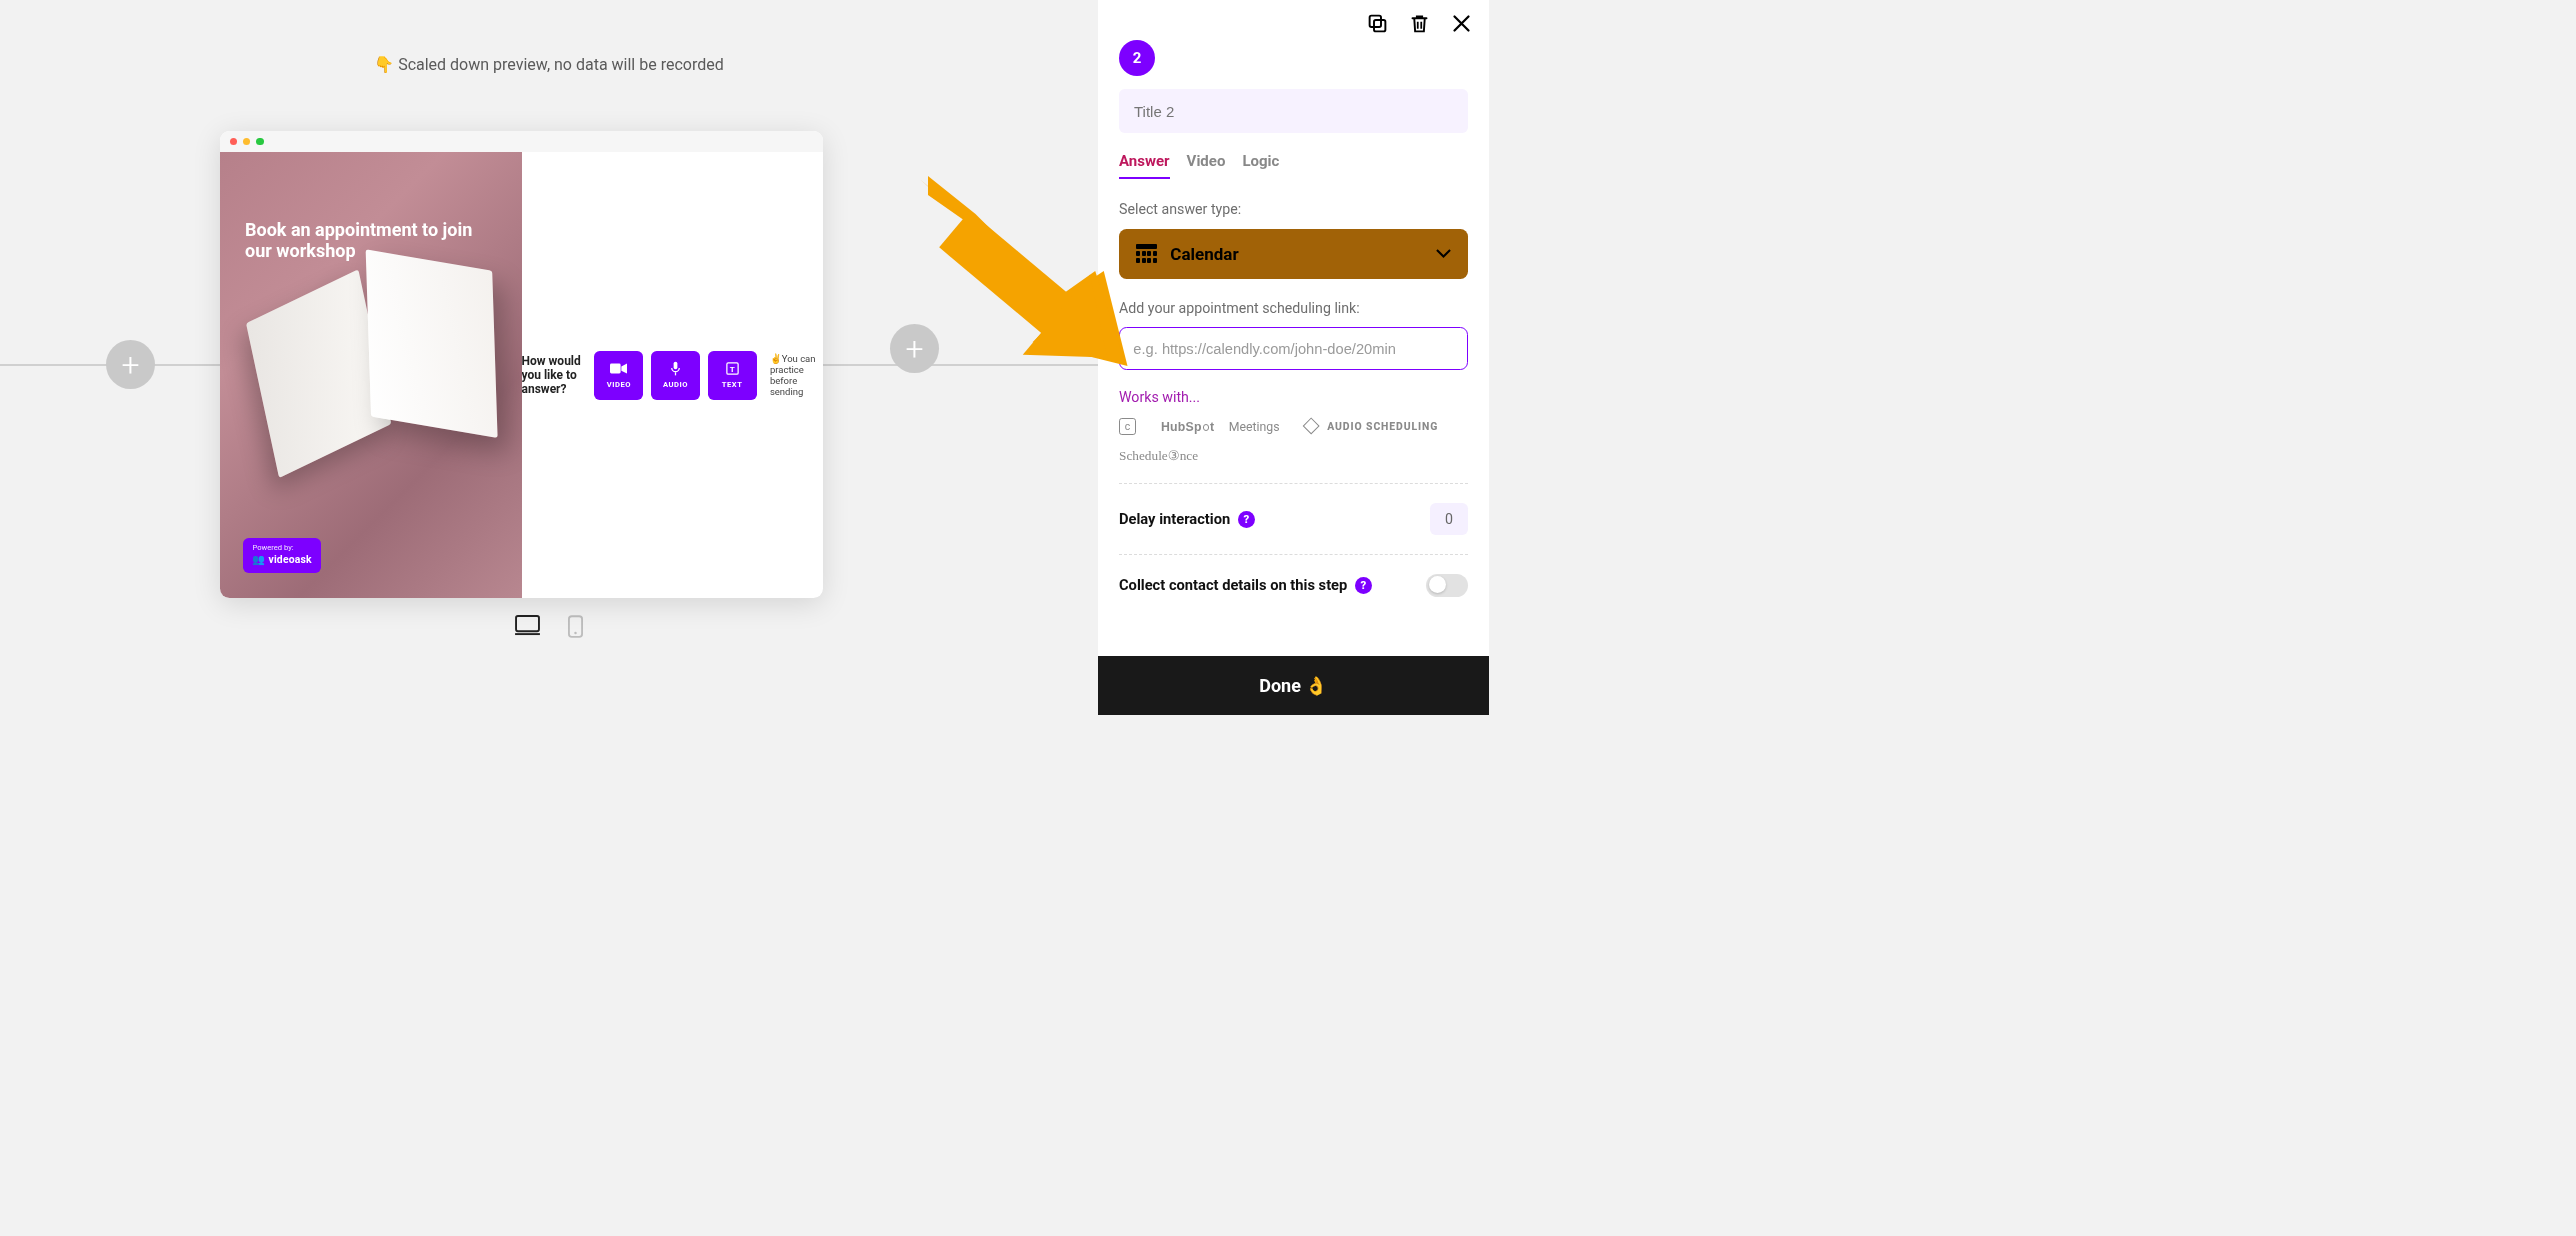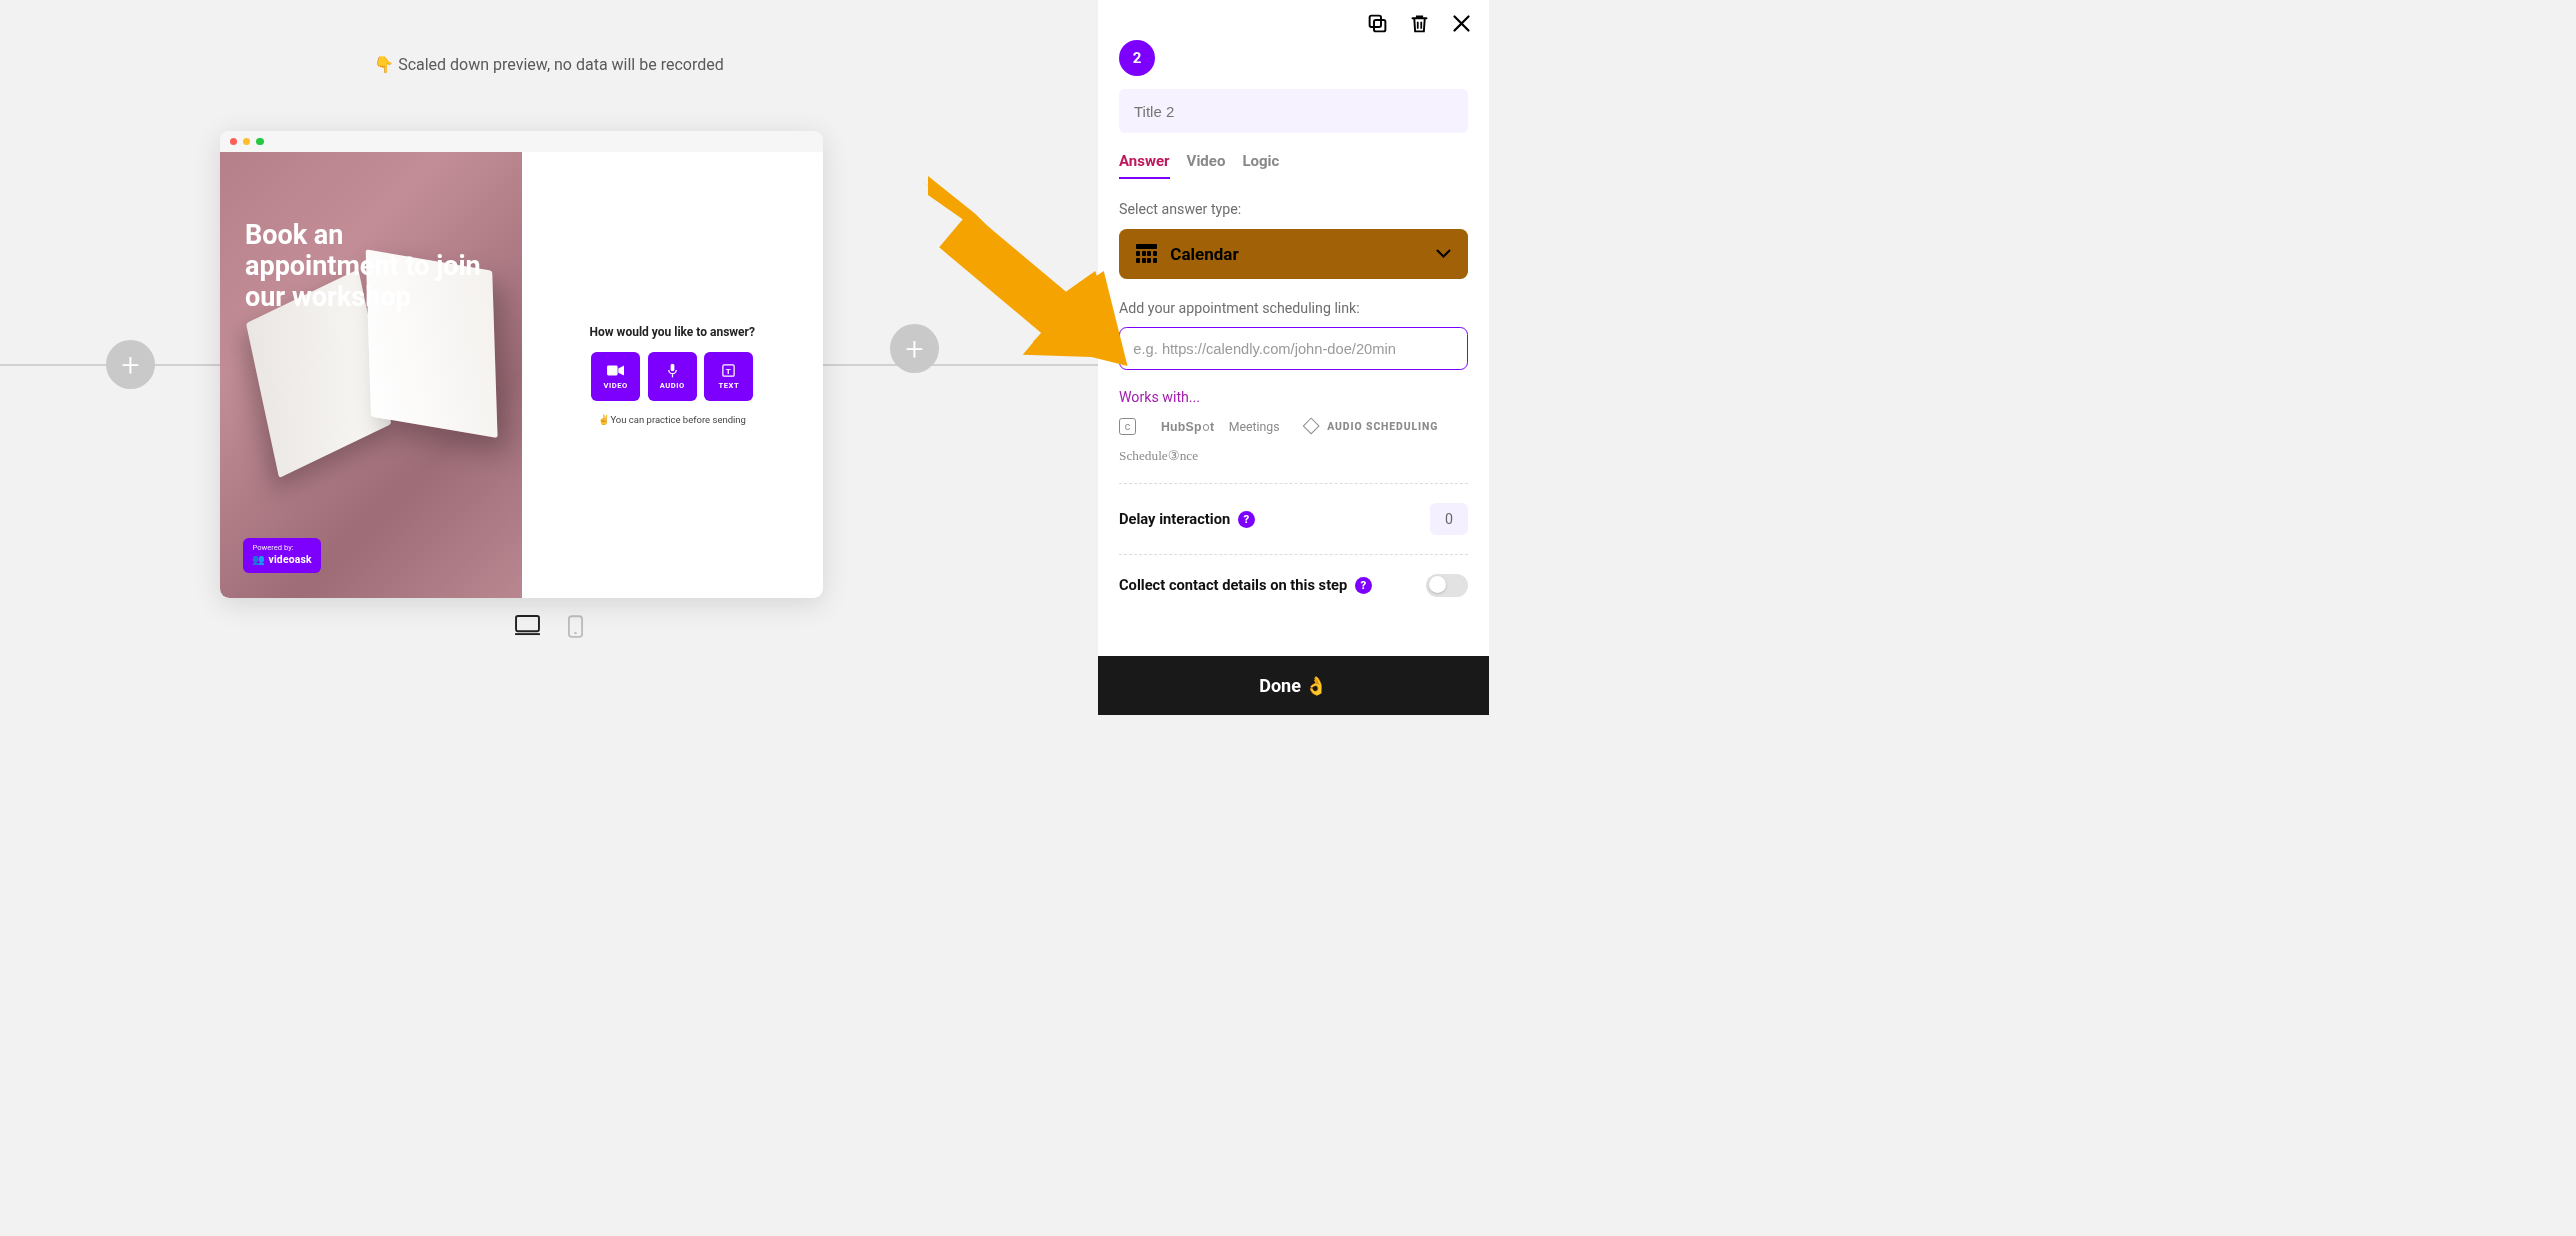--- a/index.html
+++ b/index.html
@@ -117,21 +117,21 @@
     transform: skewY(12deg) rotate(6deg);
     box-shadow: 9.5px 13.3px 26.6px rgba(0,0,0,0.25);
     border-radius: 2.8px;
   }
   .hero-text {
     position: absolute;
     top: 68px;
     left: 25px;
     right: 19px;
     color: #fff;
-    font-size: 27px;
+    font-size: 18px;
     font-weight: 700;
     line-height: 1.15;
     z-index: 2;
   }
   .powered {
     position: absolute;
     bottom: 25px;
     left: 23px;
     background: #7d00ff;
     color: #fff;
@@ -139,21 +139,21 @@
     padding: 4.7px 9.5px 6.6px 9.5px;
     border-radius: 5.7px;
   }
   .powered .lbl { font-size: 7.6px; display: block; margin-bottom: 1.9px; opacity: 0.9; }
   .powered .brand { font-weight: 700; font-size: 10.4px; letter-spacing: 0.2px; }
   .powered .brand::before { content: "👥 "; }
 
   .frame-right {
     width: 50%;
     display: flex;
-    flex-direction: column;
+    flex-direction: row;
     align-items: center;
     justify-content: center;
     gap: 13.3px;
   }
   .answer-prompt {
     font-size: 12px;
     font-weight: 700;
     color: #222;
   }
   .answer-buttons {

